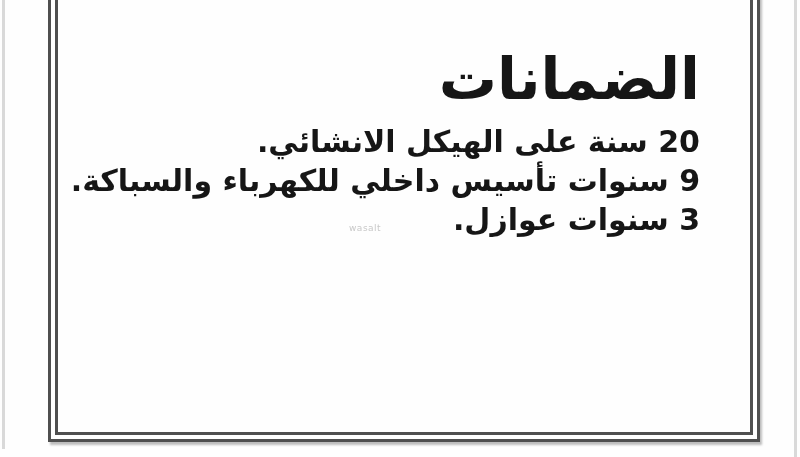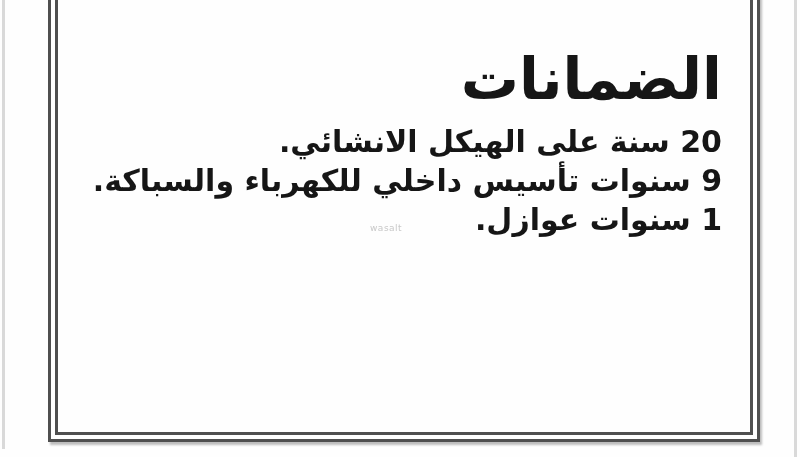--- a/index.html
+++ b/index.html
@@ -39,21 +39,21 @@
     width: 712px;
     height: 470px;
     box-sizing: border-box;
     border: 10px double var(--frame-color, #4f4f4f);
     box-shadow: 2px 3px 2px rgba(110,110,110,0.45);
     background: transparent;
   }
   .content {
     position: absolute;
     top: 0;
-    right: 78px;
+    right: 100px;
     width: 700px;
     direction: rtl;
     text-align: right;
     color: var(--text-color, #161616);
   }
   .title {
     margin: 48px 0 0 0;
     font-size: 58px;
     line-height: 62px;
     font-weight: bold;
@@ -63,21 +63,21 @@
     margin-top: 12px;
     font-size: 30px;
     line-height: 39px;
     font-weight: bold;
   }
   .item {
     white-space: nowrap;
   }
   .watermark {
     position: absolute;
-    left: 370px;
+    left: 349px;
     top: 223px;
     font-size: 9px;
     letter-spacing: 0.5px;
     color: var(--watermark-color, #c8c8c8);
     direction: ltr;
   }
 </style>
 </head>
 <body>
 
@@ -88,19 +88,19 @@
   <div class="photo-edge photo-edge-right"></div>
 
   <div class="frame"></div>
 
   <div class="content">
     <h1 class="title">الضمانات</h1>
 
     <div class="items">
       <div class="item">20 سنة على الهيكل الانشائي.</div>
       <div class="item">9 سنوات تأسيس داخلي للكهرباء والسباكة.</div>
-      <div class="item">1 سنوات عوازل.</div>
+      <div class="item">3 سنوات عوازل.</div>
     </div>
   </div>
 
   <span class="watermark">wasalt</span>
 
 </div>
 
 </body></html>

